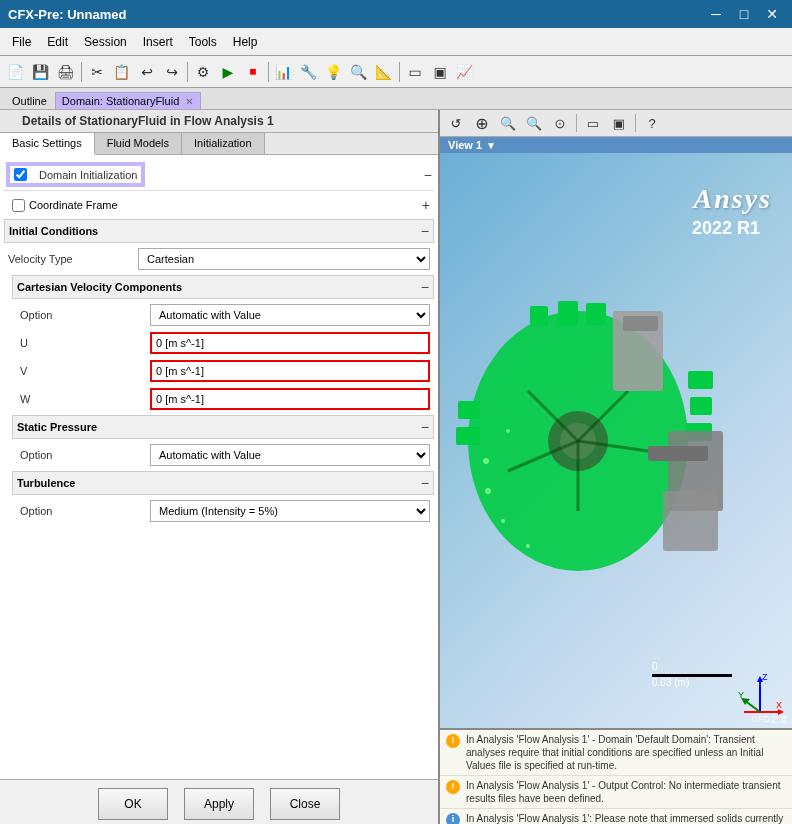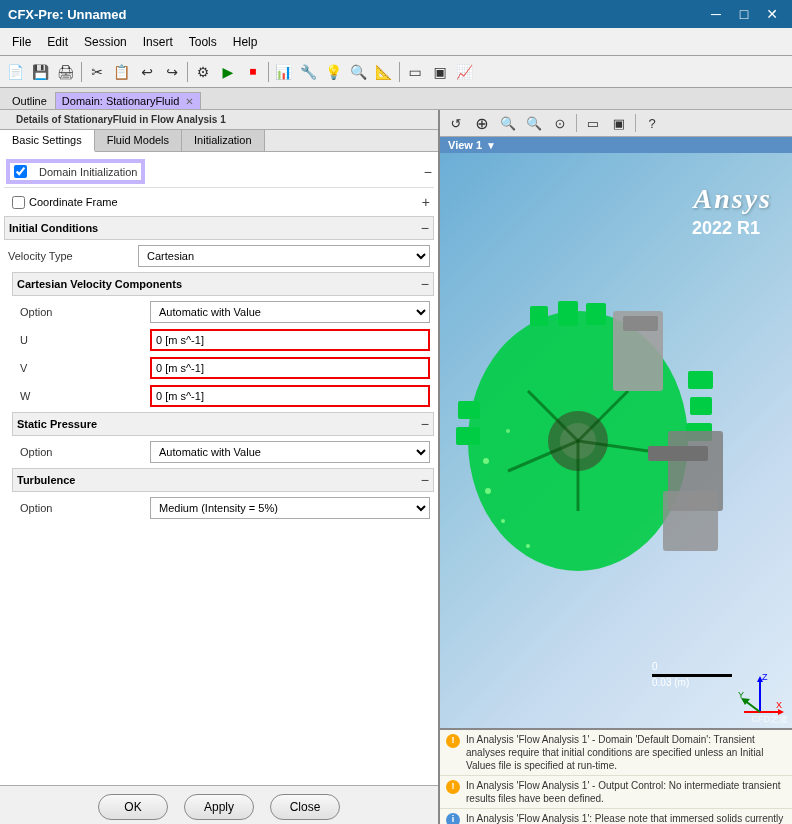--- a/index.html
+++ b/index.html
@@ -20,21 +20,21 @@
     .toolbar-btn { width: 24px; height: 24px; border: 1px solid transparent; background: none; cursor: pointer; display: flex; align-items: center; justify-content: center; font-size: 14px; color: #333; }
     .toolbar-sep { width: 1px; height: 20px; background: #a0a0a0; margin: 0 2px; }
 
     
     .main-layout { display: flex; height: calc(824px - 28px - 22px - 32px - 24px); }
 
     
     .left-panel { width: 440px; background: white; border-right: 2px solid #888; display: flex; flex-direction: column; }
 
     
-    .lp-header { background: #e8e8e8; border-bottom: 1px solid #aaa; padding: 4px 16px; font-size: 10px; color: #333; }
+    .lp-header { background: #e8e8e8; border-bottom: 1px solid #aaa; padding: 4px 22px; font-size: 12px; color: #333; }
     .lp-header span { font-weight: bold; }
 
     
     .panel-tabs { display: flex; background: #e8e8e8; border-bottom: 1px solid #aaa; }
     .panel-tab { padding: 4px 12px; border-right: 1px solid #aaa; cursor: pointer; font-size: 11px; background: #d0d0d0; }
     .panel-tab.active { background: white; border-bottom: 2px solid white; margin-bottom: -1px; }
 
     
     .panel-content { flex: 1; overflow-y: auto; padding: 4px; }
 
@@ -57,21 +57,21 @@
 
     
     .form-input { width: 100%; height: 22px; border: 2px solid #e00; background: white; font-size: 11px; padding: 0 4px; }
 
     
     .domain-init-border { border: 4px solid #c4b5fd; padding: 2px 4px; display: inline-flex; align-items: center; gap: 12px; justify-content: space-between; }
     .inline-label { font-size: 11px; color: #333; }
 
     
     .button-row { display: flex; justify-content: center; gap: 16px; padding: 8px; border-top: 1px solid #aaa; background: #f0f0f0; }
-    .btn { min-width: 70px; height: 26px; border: 1px solid #888; background: linear-gradient(to bottom, #f8f8f8, #e0e0e0); cursor: pointer; font-size: 12px; border-radius: 13px; }
+    .btn { min-width: 70px; height: 32px; border: 1px solid #888; background: linear-gradient(to bottom, #f8f8f8, #e0e0e0); cursor: pointer; font-size: 12px; border-radius: 0; }
 
     
     .right-panel { flex: 1; background: #4a7fb5; display: flex; flex-direction: column; position: relative; overflow: hidden; }
 
     
     .view-header { background: #5a8fc5; color: white; padding: 2px 8px; font-size: 11px; display: flex; align-items: center; gap: 4px; font-weight: bold; }
     .view-header-arrow { font-size: 10px; }
 
     
     .viewport { flex: 1; position: relative; background: linear-gradient(135deg, #6baed6 0%, #9ecae1 40%, #c6dbef 70%, #deebf7 100%); overflow: hidden; }

